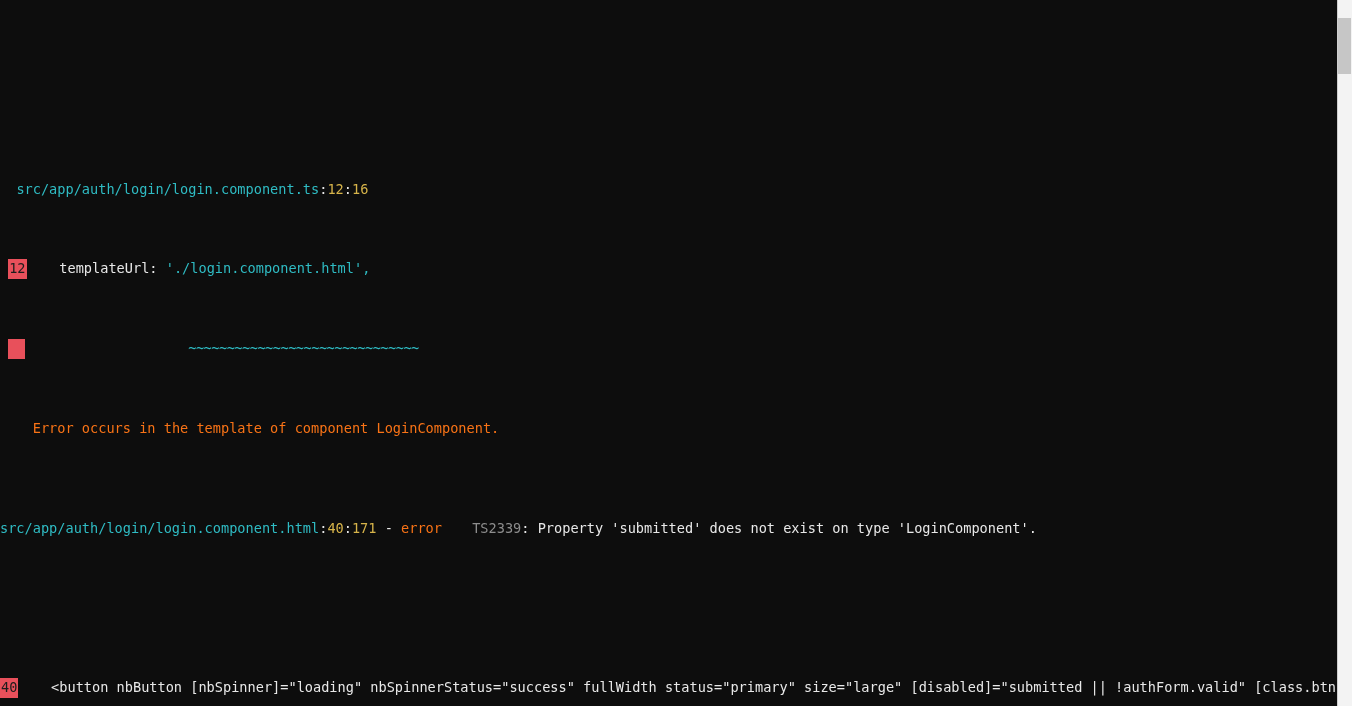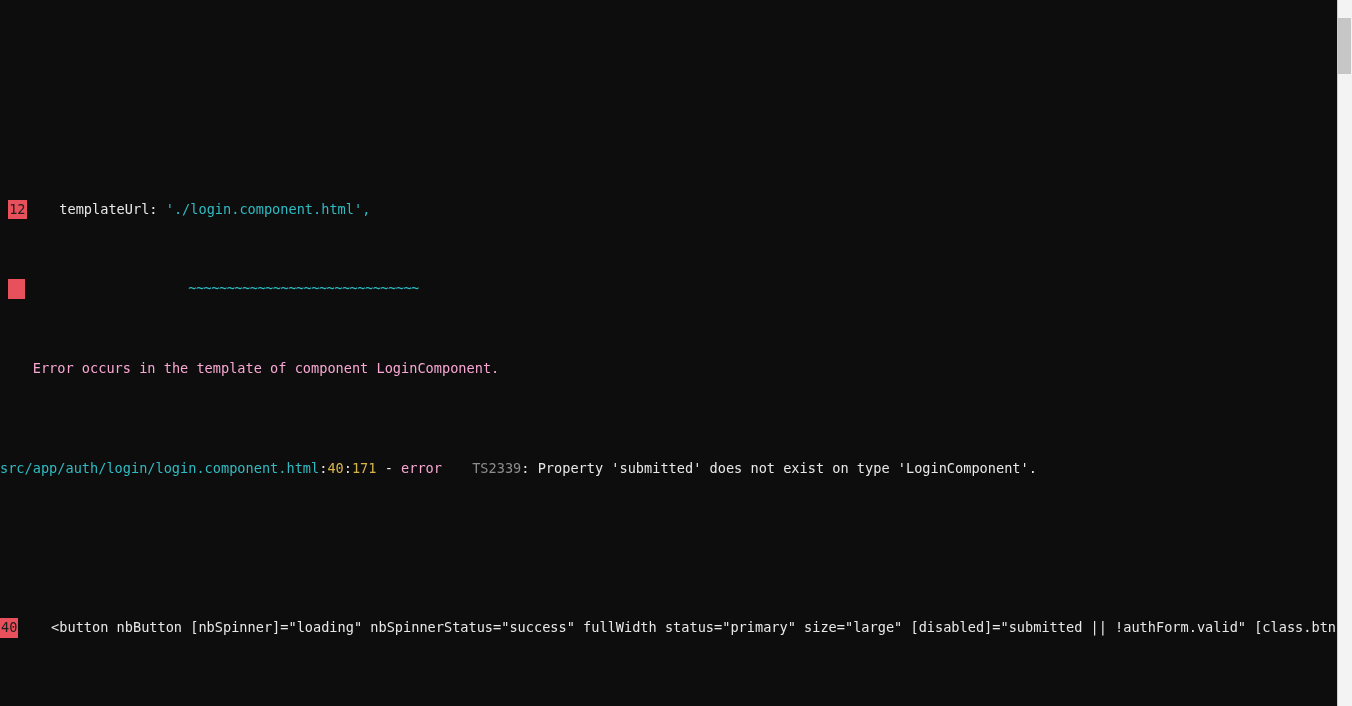--- a/index.html
+++ b/index.html
@@ -39,21 +39,21 @@
   .ln {
     display: block;
     height: 19.95px;
     white-space: pre;
   }
   .pad { color: transparent; }
 
   
   .c-cyan   { color: #2fbcc4; }
   .c-yellow { color: #d7b44a; }
-  .c-red    { color: #f9a8d4; }
+  .c-red    { color: #f97316; }
   .c-white  { color: #e8e8e8; }
   .c-grey   { color: #8d8d8d; margin-left: 22px; }
 
   
   .gutter {
     display: inline-block;
     background: #e8505b;
     color: #1c1c1c;
     min-width: 0;
     padding: 0 1px;
@@ -95,20 +95,21 @@
 <body>
 
 <div id="terminal">
 
   <div id="console">
 
     
     <span class="ln"> </span>
 
     
+    <span class="ln"><span class="pad">  </span><span class="c-cyan">src/app/auth/login/login.component.ts</span><span class="c-white">:</span><span class="c-yellow">12</span><span class="c-white">:</span><span class="c-yellow">16</span></span>
 
     <span class="ln"><span class="pad"> </span><span class="gutter">12</span><span class="c-white">    </span><span class="c-white">templateUrl: </span><span class="c-cyan">'./login.component.html',</span></span>
 
     <span class="ln"><span class="pad"> </span><span class="gutter-blank">  </span><span class="pad">                    </span><span class="squig squig-cyan">~~~~~~~~~~~~~~~~~~~~~~~~~~~~~~</span></span>
 
     <span class="ln"><span class="pad">    </span><span class="c-red">Error occurs in the template of component LoginComponent.</span></span>
 
     
     <span class="ln"><span class="c-cyan">src/app/auth/login/login.component.html</span><span class="c-white">:</span><span class="c-yellow">40</span><span class="c-white">:</span><span class="c-yellow">171</span><span class="c-white"> - </span><span class="c-red">error</span><span class="c-white"> </span><span class="c-grey">TS2339</span><span class="c-white">: </span><span class="c-white">Property 'submitted' does not exist on type 'LoginComponent'.</span></span>
 

